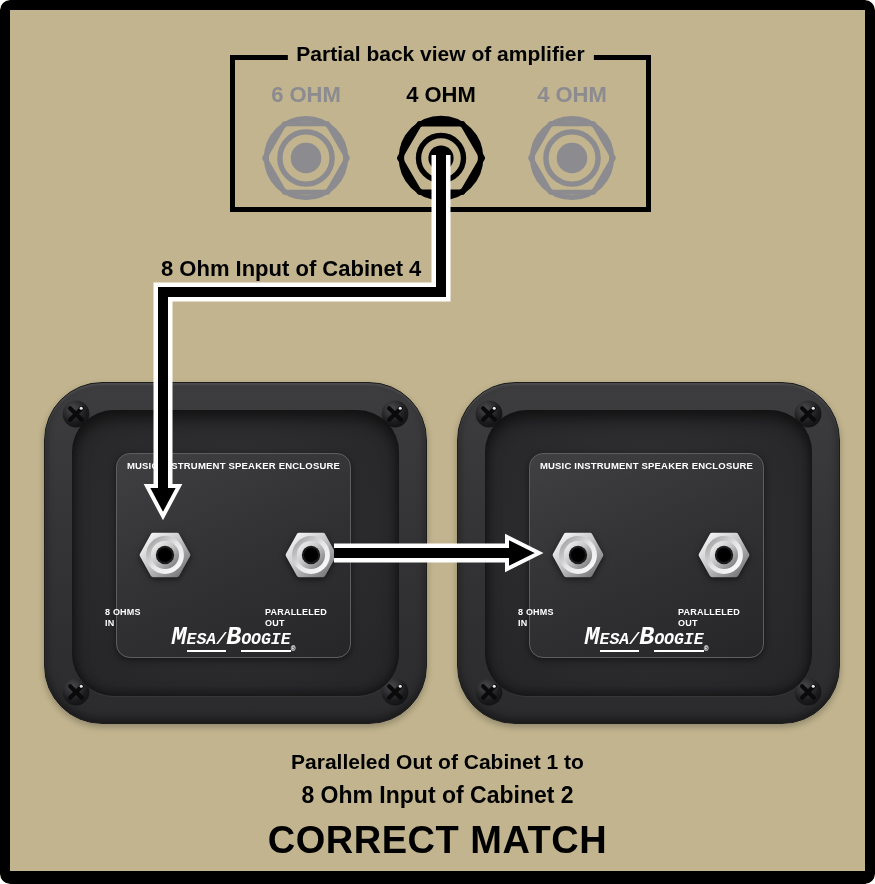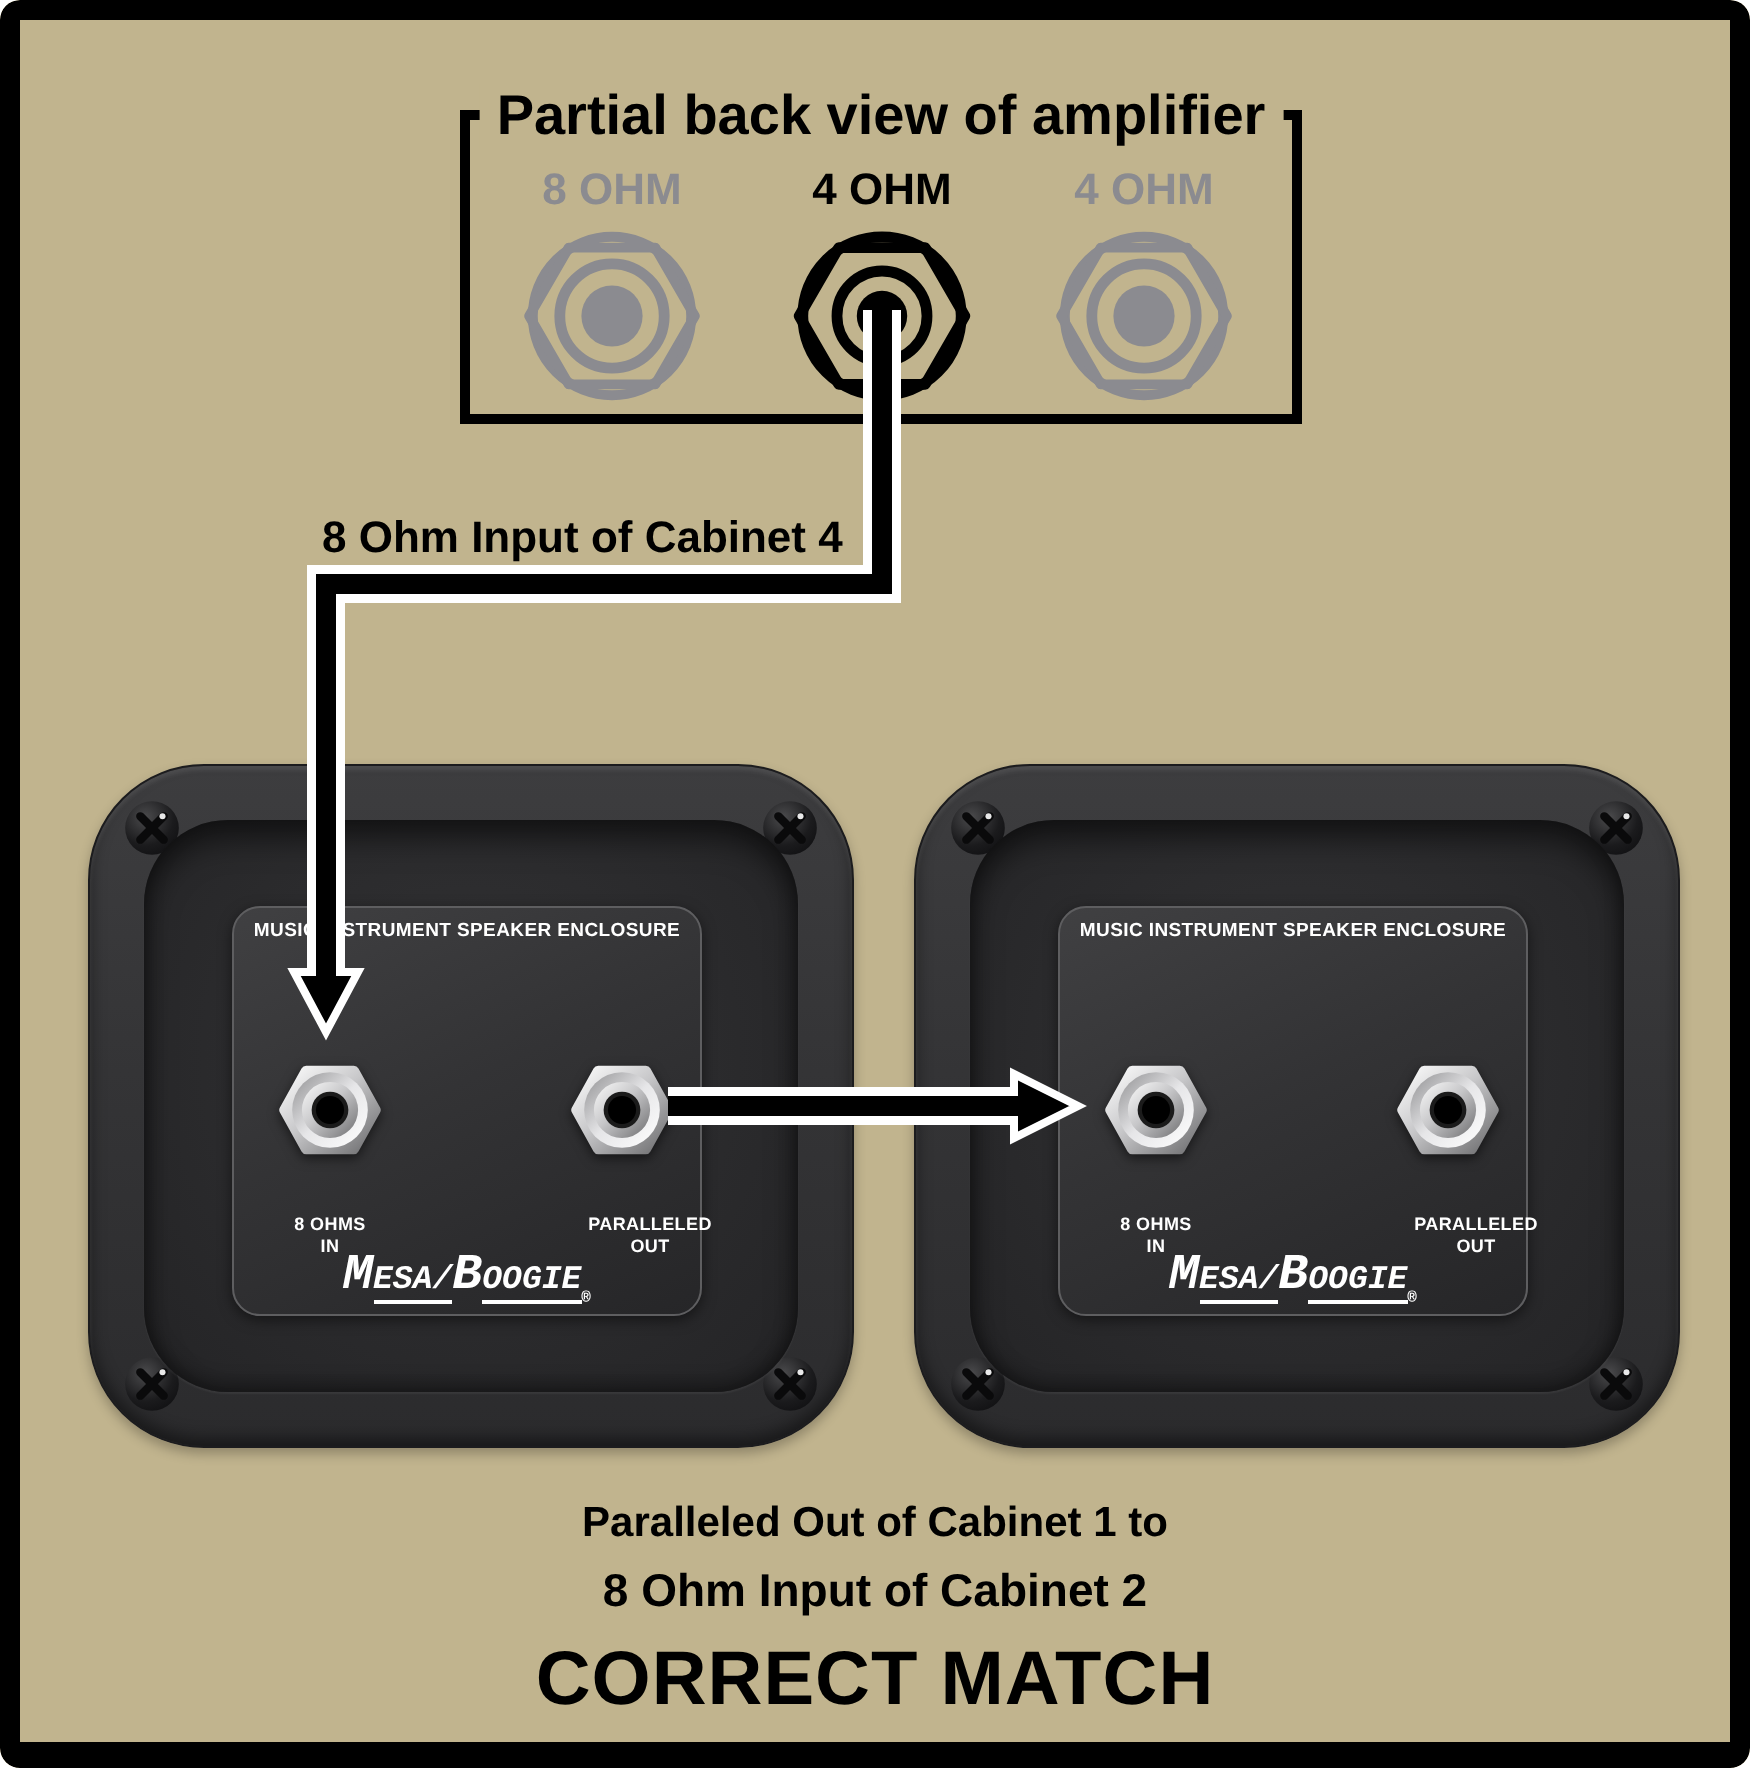--- a/index.html
+++ b/index.html
@@ -11,21 +11,21 @@
   html,body{margin:0;padding:0;background:#ffffff;}
   body{font-family:"Liberation Sans",sans-serif;}
   .stage{position:relative;width:875px;height:884px;}
 
   
   .frame{position:absolute;inset:0;background:var(--tan);border-radius:10px;overflow:hidden;}
   .frame-border{position:absolute;inset:0;border:10px solid #000;border-bottom-width:13px;border-radius:10px;pointer-events:none;z-index:50;}
 
   
   .amp-box{position:absolute;left:230px;top:55px;width:421px;height:157px;border:5px solid #000;box-sizing:border-box;z-index:2;}
-  .amp-title{position:absolute;top:-18px;left:50%;transform:translateX(-50%);background:var(--tan);padding:0 9px;font-size:28px;font-weight:bold;white-space:nowrap;color:#000;}
+  .amp-title{position:absolute;top:-18px;left:50%;transform:translateX(-50%);background:var(--tan);padding:0 9px;font-size:21px;font-weight:bold;white-space:nowrap;color:#000;}
   .amp-label{position:absolute;top:82px;width:160px;text-align:center;font-size:22px;font-weight:bold;z-index:3;}
   .amp-label.gray{color:var(--gray);}
   .amp-label.black{color:#000;}
   .amp-jack{position:absolute;top:113px;width:90px;height:90px;z-index:3;}
   .amp-jack svg{display:block;width:100%;height:100%;}
 
   
   .cable-label{position:absolute;left:161px;top:256px;font-size:22px;font-weight:bold;color:#000;z-index:4;}
   .overlay{position:absolute;left:0;top:0;z-index:40;pointer-events:none;}
 
@@ -45,21 +45,21 @@
   .screw.bl{left:17px;bottom:17px;} .screw.br{right:17px;bottom:17px;}
 
   .plate{position:absolute;left:71px;top:70px;width:235px;height:205px;border-radius:14px;box-sizing:border-box;
     background:linear-gradient(155deg,#404042 0%,#333335 45%,#262628 100%);
     border:1px solid #5e5e60;box-shadow:0 2px 7px rgba(0,0,0,.5);}
   .plate-header{position:absolute;top:6px;left:0;width:100%;text-align:center;color:#fff;
     font-size:9.5px;font-weight:bold;letter-spacing:.2px;white-space:nowrap;}
   .cab-jack{position:absolute;width:54px;height:54px;top:74px;}
   .cab-jack svg{display:block;width:100%;height:100%;filter:drop-shadow(0 2px 3px rgba(0,0,0,.55));}
   .cab-jack.in{left:21px;} .cab-jack.out{left:167px;}
-  .jack-label{position:absolute;top:153px;width:120px;text-align:center;color:#fff;
+  .jack-label{position:absolute;top:153px;width:120px;color:#fff;
     font-size:9px;font-weight:bold;line-height:11px;letter-spacing:.2px;}
   .jack-label.in{left:-12px;} .jack-label.out{left:148px;}
 
   .brand{position:absolute;top:173px;left:0;width:100%;text-align:center;color:#fff;
     font-family:Liberation Mono, monospace;font-weight:bold;font-style:italic;white-space:nowrap;}
   .brand .big{font-size:25px;line-height:22px;}
   .brand .small{font-size:16.5px;border-bottom:2px solid #fff;padding-bottom:1px;}
   .brand .reg{font-size:8px;vertical-align:-7px;font-style:normal;}
 
   
@@ -91,21 +91,21 @@
   </defs>
 </svg>
 
 <div class="stage">
   <div class="frame">
 
     <div class="amp-box">
       <span class="amp-title">Partial back view of amplifier</span>
     </div>
 
-    <div class="amp-label gray" style="left:226px;">8 OHM</div>
+    <div class="amp-label gray" style="left:226px;">6 OHM</div>
     <div class="amp-label black" style="left:361px;">4 OHM</div>
     <div class="amp-label gray" style="left:492px;">4 OHM</div>
 
     <div class="amp-jack" style="left:261px;">
       <svg viewBox="0 0 100 100">
         <circle cx="50" cy="50" r="44" fill="none" stroke="#8B8B90" stroke-width="5.5"></circle>
         <polygon points="4,50 26,12 74,12 96,50 74,88 26,88" fill="none" stroke="#8B8B90" stroke-width="5.5" stroke-linejoin="round"></polygon>
         <circle cx="50" cy="50" r="29" fill="none" stroke="#8B8B90" stroke-width="6"></circle>
         <circle cx="50" cy="50" r="17" fill="#8B8B90"></circle>
       </svg>

